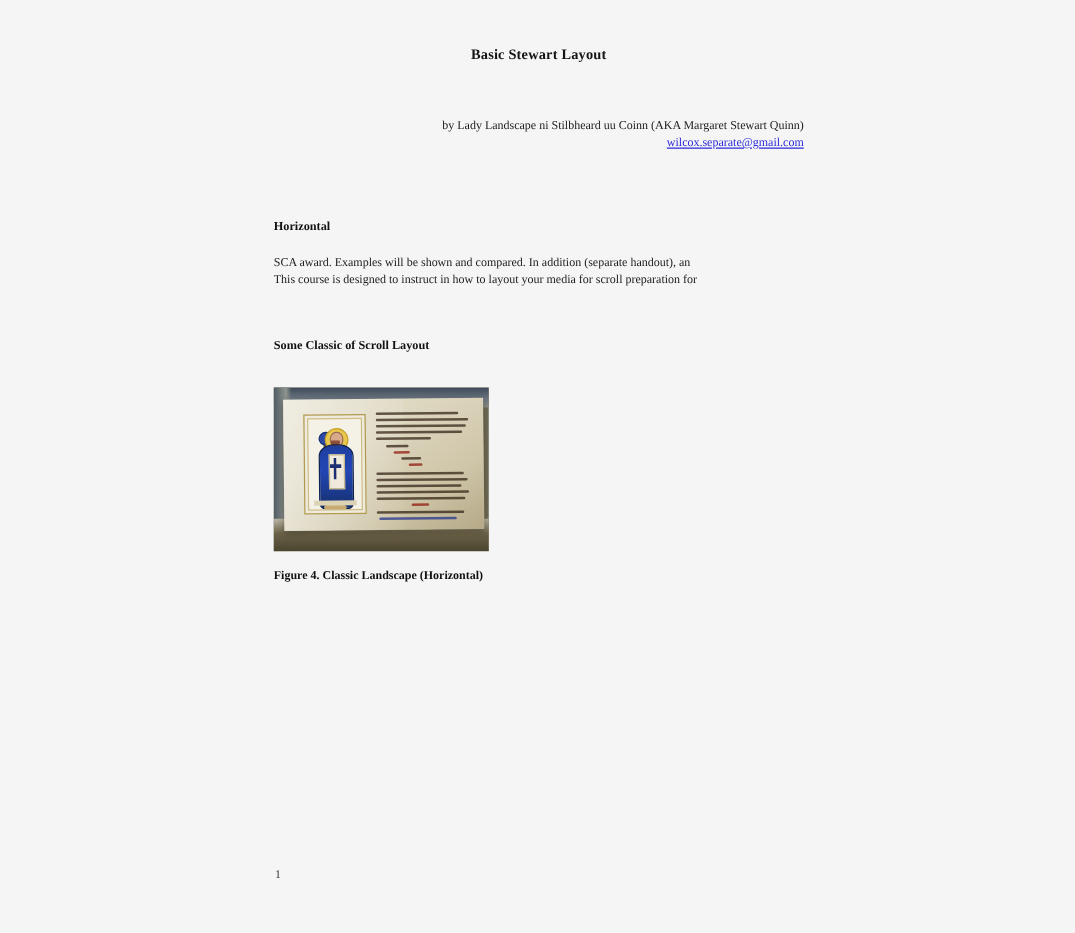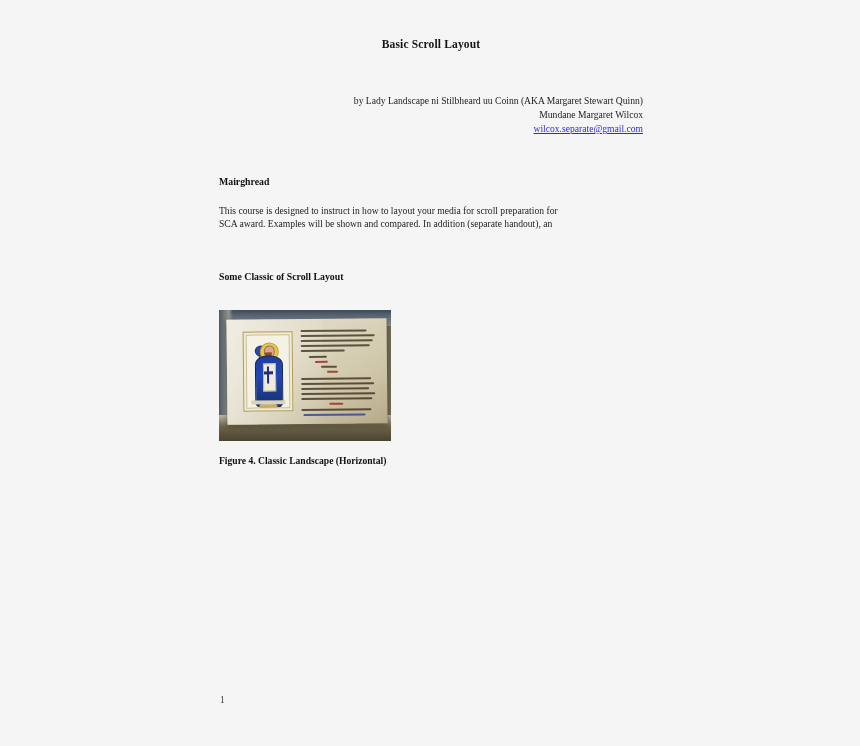--- a/index.html
+++ b/index.html
@@ -282,35 +282,34 @@
     top: 695px;
     font-size: 9.5px;
     color: #3a3a3a;
   }
 </style>
 </head>
 <body>
 
 <div class="page">
 
-  <div class="doc-title">Basic Scroll Layout</div>
+  <div class="doc-title">Basic Stewart Layout</div>
 
   <div class="byline">
     <span class="line">by Lady Landscape ni Stilbheard uu Coinn (AKA Margaret Stewart Quinn)</span>
-    <span class="line">Mundane Margaret Wilcox</span>
     <span class="line">
       <span class="email-link">wilcox.separate@gmail.com</span>
     </span>
   </div>
 
-  <div class="section-heading" id="h-description">Mairghread</div>
+  <div class="section-heading" id="h-description">Horizontal</div>
 
   <div class="body-paragraph">
+    <span class="pline">SCA award.   Examples will be shown and compared. In addition (separate handout), an</span>
     <span class="pline">This course is designed to instruct in how to layout your media for scroll preparation for</span>
-    <span class="pline">SCA award.   Examples will be shown and compared. In addition (separate handout), an</span>
   </div>
 
   <div class="section-heading" id="h-examples">Some Classic of Scroll Layout</div>
 
   <div class="figure-wrap">
     <div class="photo" title="Photograph of a hand-illuminated SCA award scroll laid flat on a dark table: a gold-framed miniature of a haloed saint in a blue robe holding a crosier at left, with handwritten calligraphic text filling the right side of the cream parchment.">
       <div class="bg-top"></div>
       <div class="bg-left"></div>
       <div class="bg-bottom"></div>
 

